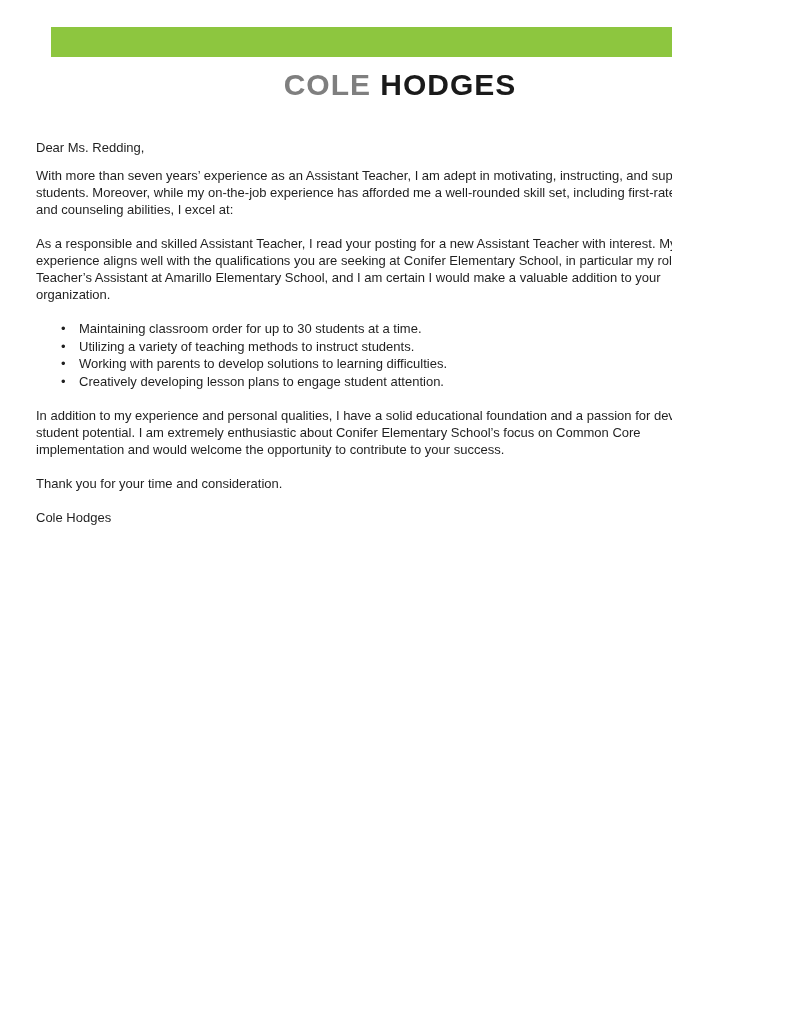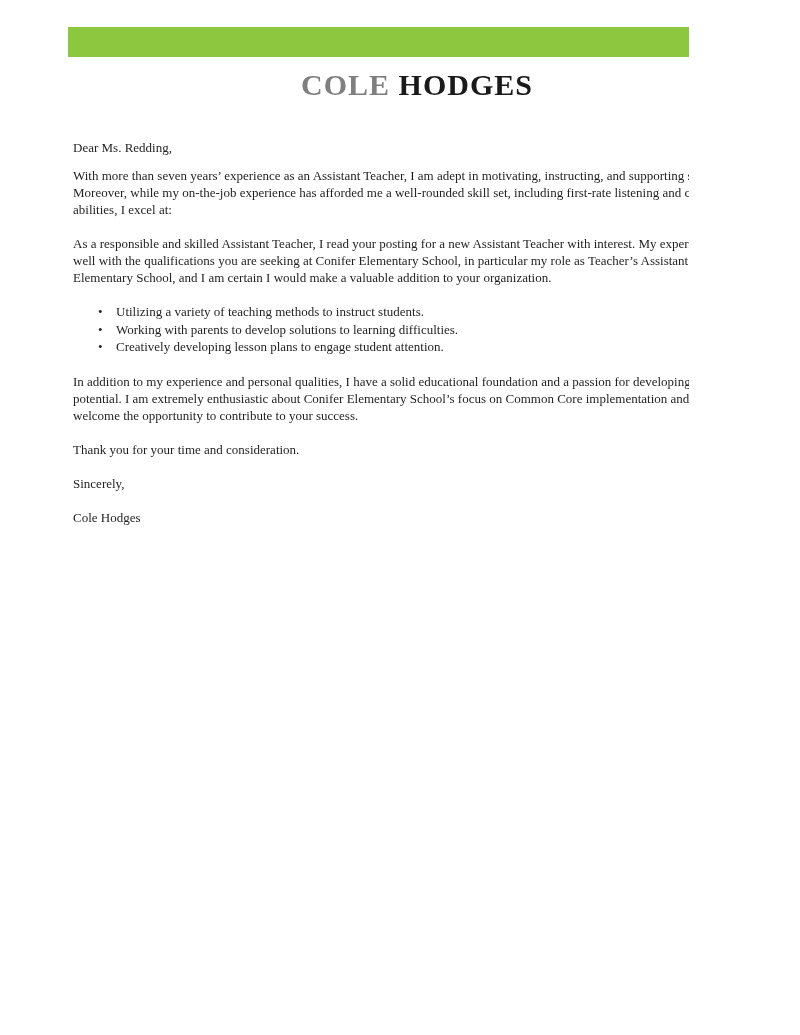--- a/index.html
+++ b/index.html
@@ -5,25 +5,24 @@
   html, body {
     margin: 0;
     padding: 0;
     background: #ffffff;
   }
   .page {
     position: relative;
     width: 672px;
     height: 1035px;
     background: #ffffff;
-    font-family: Liberation Serif, serif;
+    font-family: Liberation Sans, sans-serif;
     color: #1f1f1f;
     overflow: hidden;
     box-sizing: border-box;
-    margin-left: 17px;
   }
   .accent-bar {
     position: absolute;
     left: 51px;
     top: 27px;
     width: 694px;
     height: 30px;
     background: #8dc63f;
   }
   .header {
@@ -44,21 +43,21 @@
   .name .last  { color: #1a1a1a; }
   .contact-line {
     margin-top: 6px;
     font-size: 11.5px;
     font-weight: bold;
     color: #1f1f1f;
     letter-spacing: 0.2px;
   }
   .letter-body {
     position: absolute;
-    left: 56px;
+    left: 36px;
     top: 139px;
     width: 693px;
     font-size: 13px;
     line-height: 17px;
   }
   .letter-body p {
     margin: 0 0 17px 0;
   }
   .letter-body p.salutation {
     margin-bottom: 11px;
@@ -99,28 +98,28 @@
   </div>
 
   <div class="letter-body">
     <p class="salutation">Dear Ms. Redding,</p>
 
     <p>With more than seven years’ experience as an Assistant Teacher, I am adept in motivating, instructing, and supporting students. Moreover, while my on-the-job experience has afforded me a well-rounded skill set, including first-rate listening and counseling abilities, I excel at:</p>
 
     <p>As a responsible and skilled Assistant Teacher, I read your posting for a new Assistant Teacher with interest. My experience aligns well with the qualifications you are seeking at Conifer Elementary School, in particular my role as Teacher’s Assistant at Amarillo Elementary School, and I am certain I would make a valuable addition to your organization.</p>
 
     <ul class="skill-list">
+      <li>Maintaining classroom order for up to 30 students at a time.</li>
       <li>Utilizing a variety of teaching methods to instruct students.</li>
       <li>Working with parents to develop solutions to learning difficulties.</li>
       <li>Creatively developing lesson plans to engage student attention.</li>
     </ul>
 
     <p>In addition to my experience and personal qualities, I have a solid educational foundation and a passion for developing student potential. I am extremely enthusiastic about Conifer Elementary School’s focus on Common Core implementation and would welcome the opportunity to contribute to your success.</p>
 
 
     <p>Thank you for your time and consideration.</p>
 
-    <p>Sincerely,</p>
 
     <p class="signature">Cole Hodges</p>
   </div>
 
 </div>
 
 </body></html>

